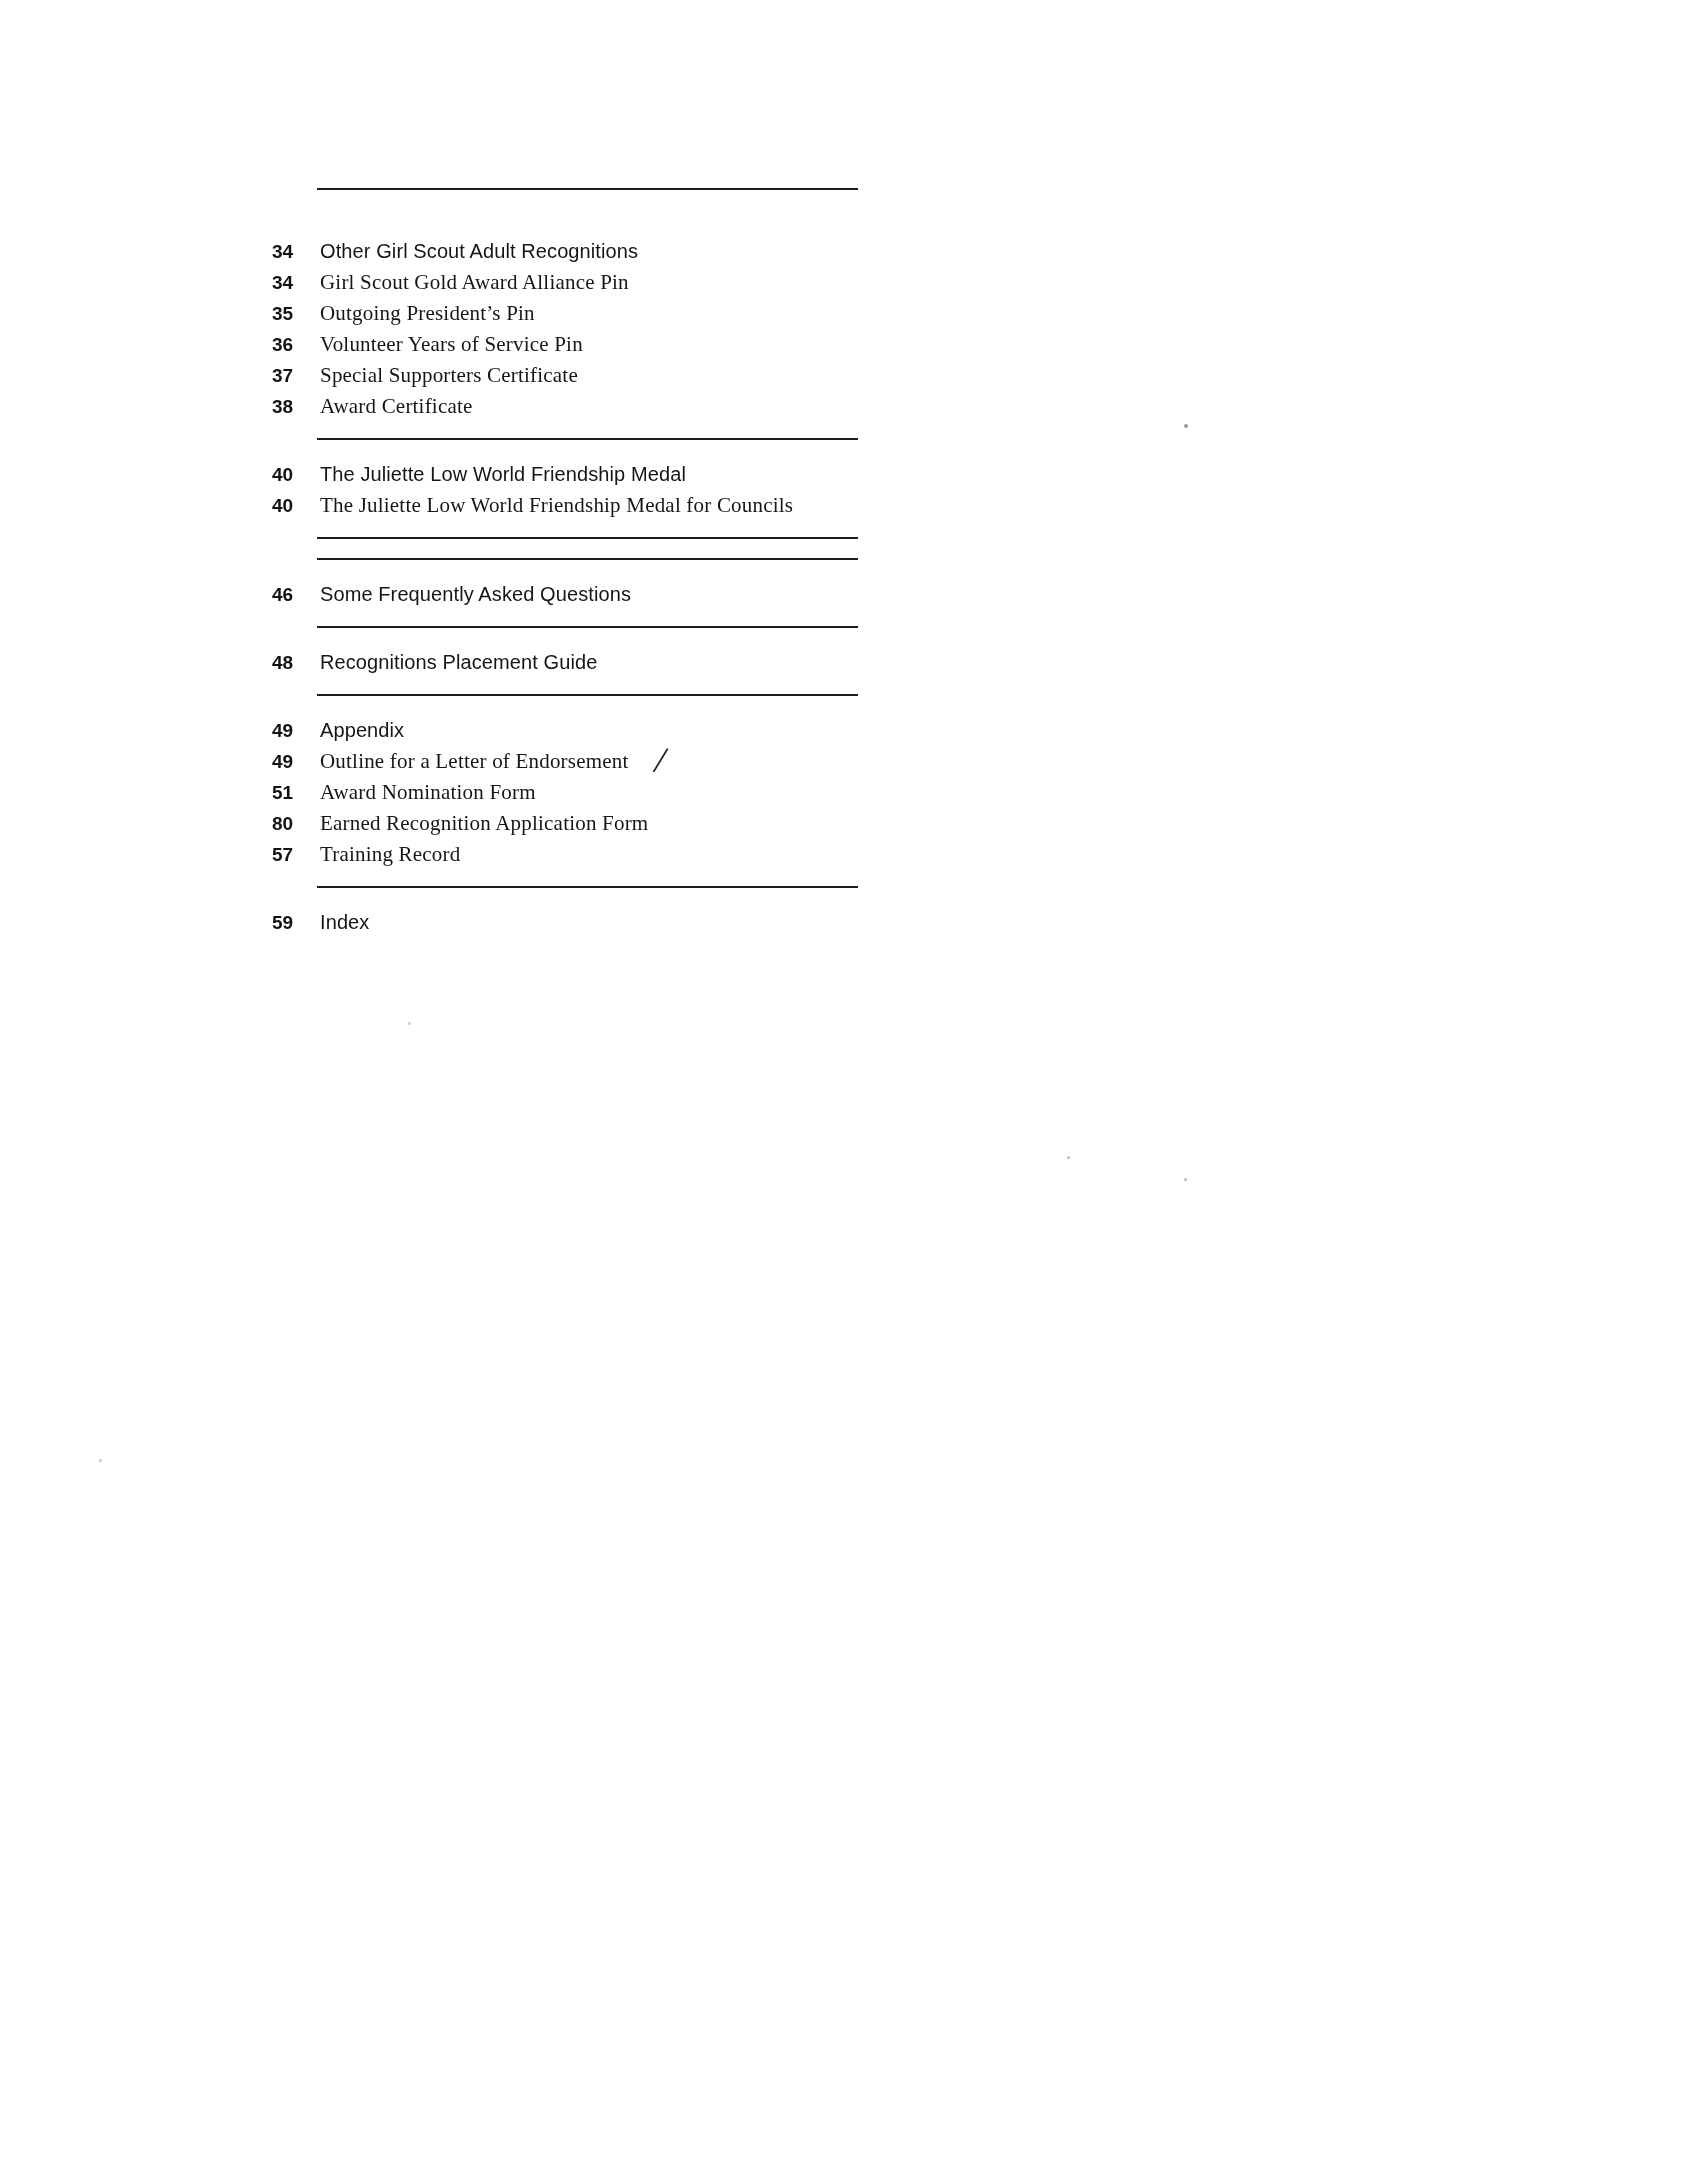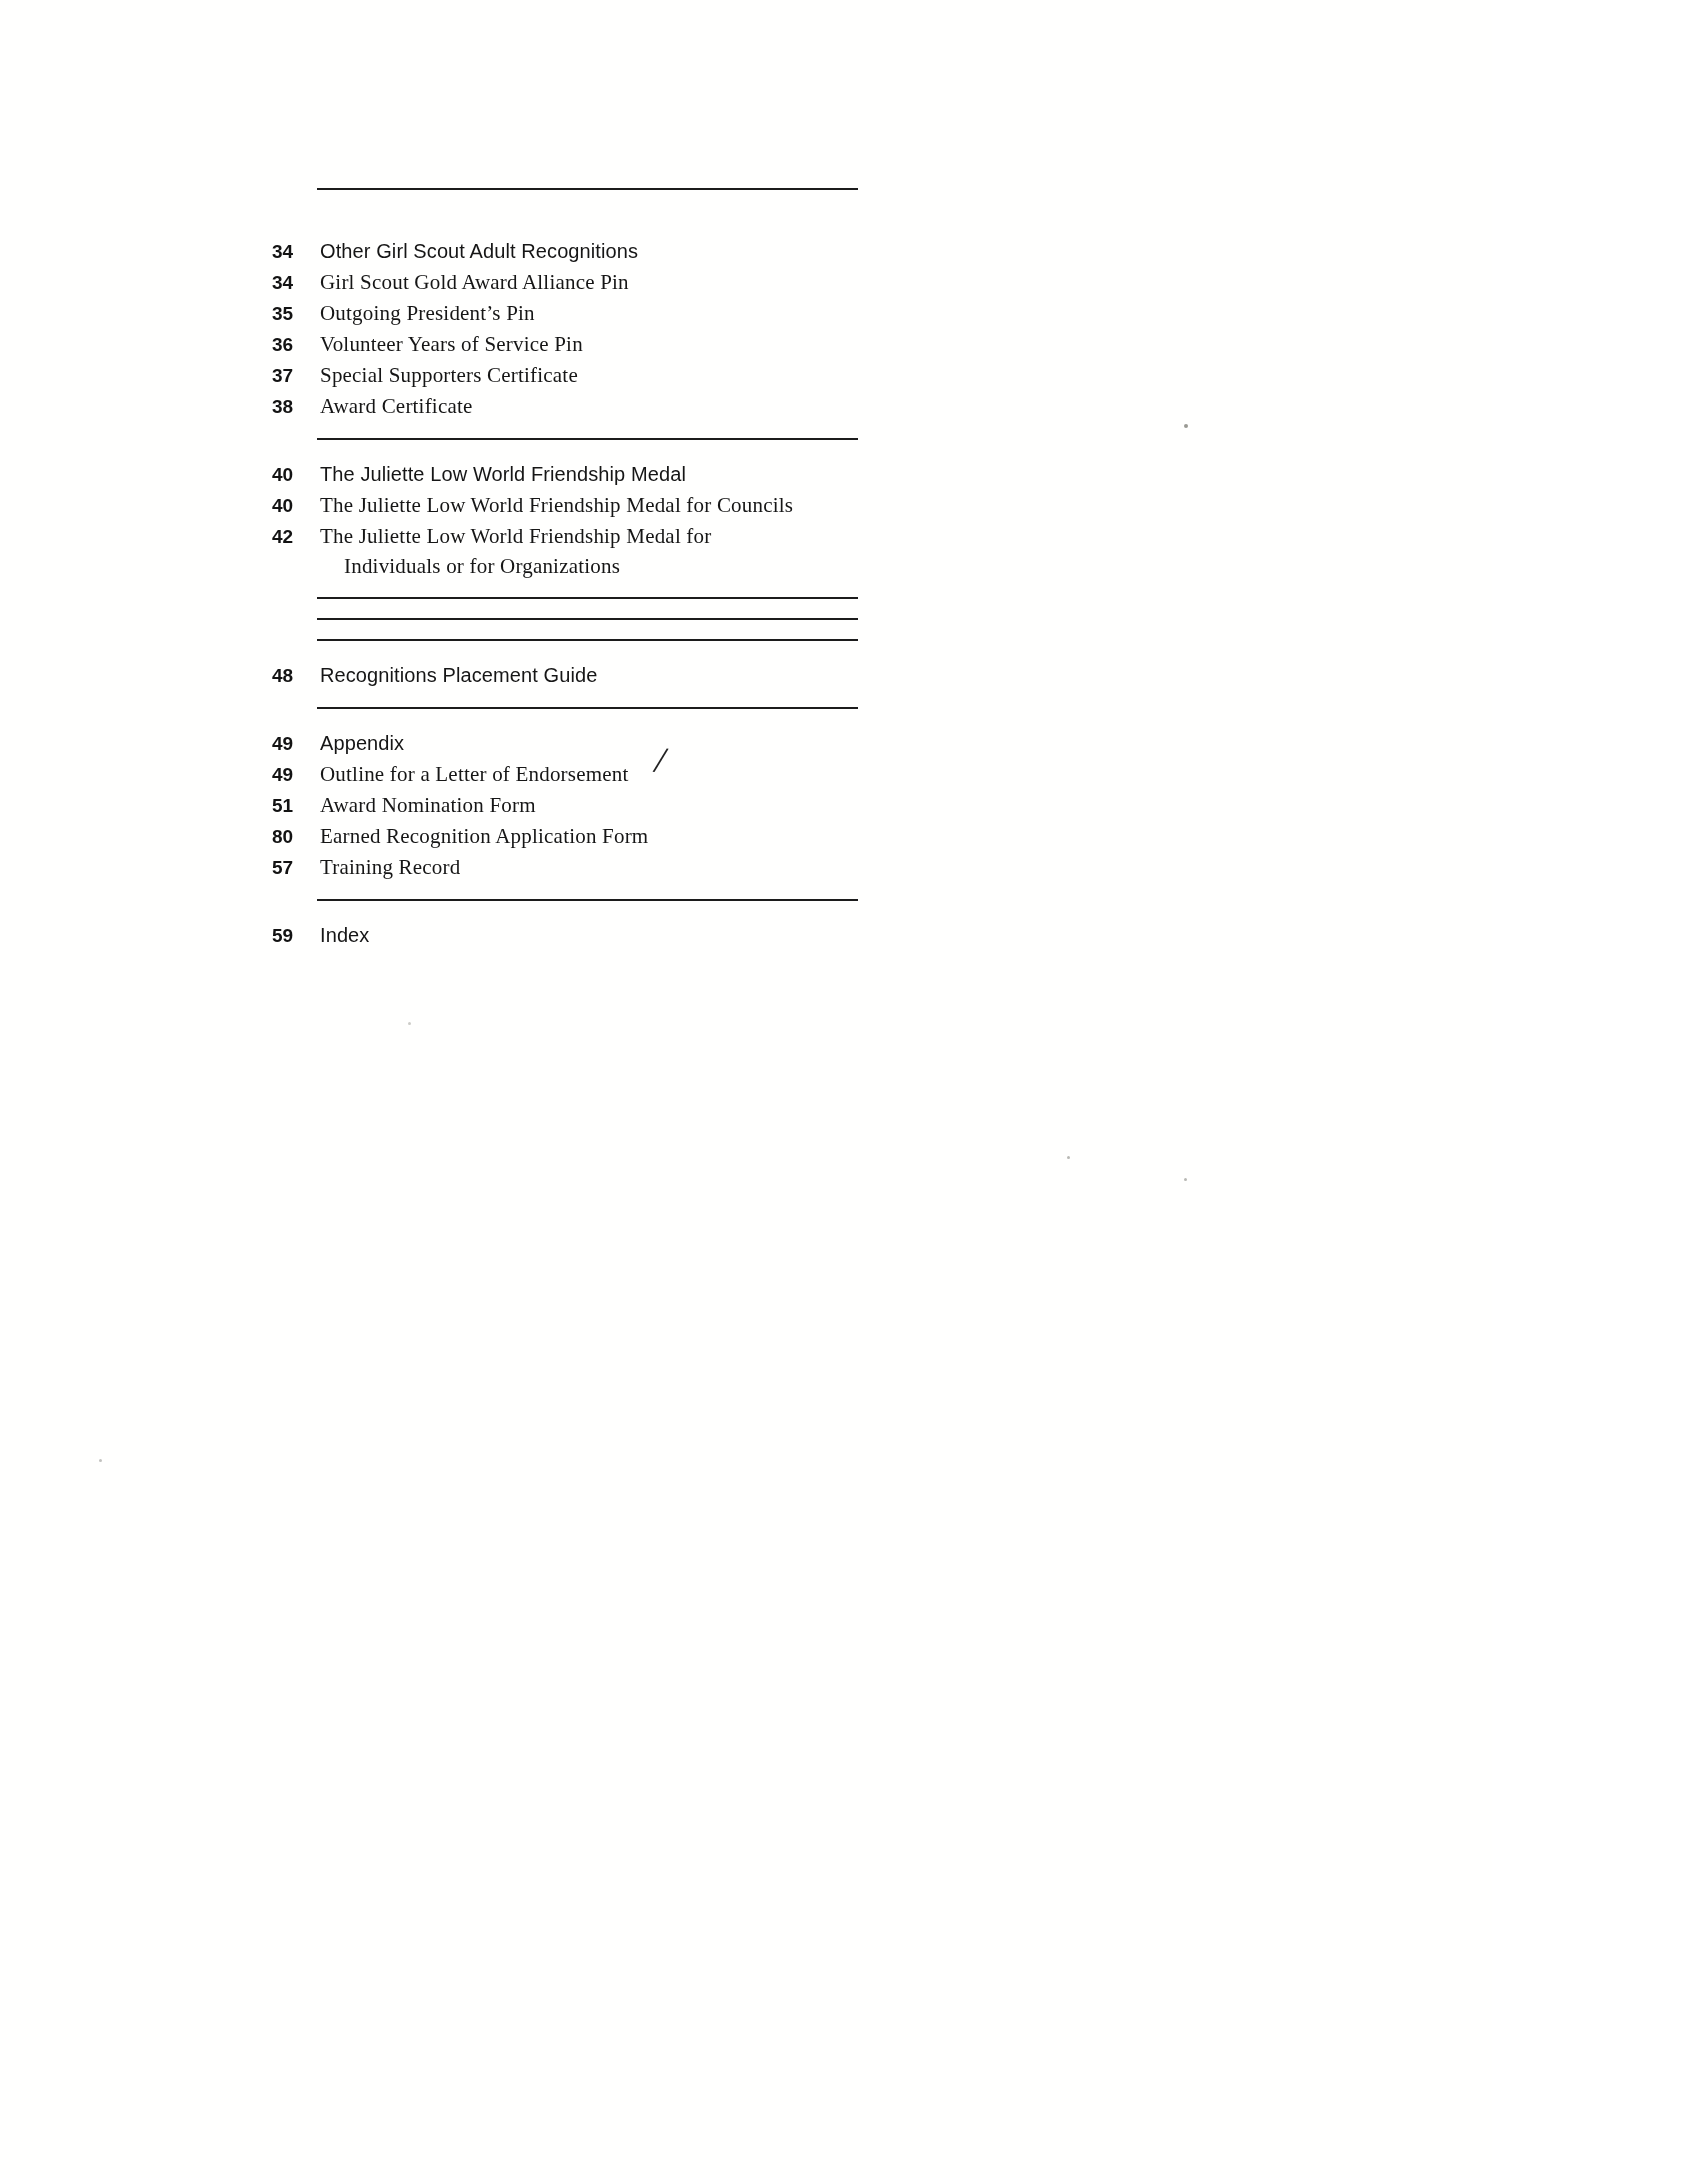--- a/index.html
+++ b/index.html
@@ -113,26 +113,26 @@
       </div>
       <div class="rule"></div>
       <div class="row bold">
         <span class="num">40</span>
         <span class="label">The Juliette Low World Friendship Medal</span>
       </div>
       <div class="row">
         <span class="num">40</span>
         <span class="label">The Juliette Low World Friendship Medal for Councils</span>
       </div>
-      <div class="row">
-        <span class="num">42</span>
-        <span class="label"><span>The Juliette Low World Friendship Medal for</span><span class="label-cont">Individuals or for Organizations</span></span>
-      </div>
       <div class="rule"></div>
       <div class="rule"></div>
+      <div class="row bold">
+        <span class="num">46</span>
+        <span class="label">Some Frequently Asked Questions</span>
+      </div>
       <div class="rule"></div>
       <div class="row bold">
         <span class="num">48</span>
         <span class="label">Recognitions Placement Guide</span>
       </div>
       <div class="rule"></div>
       <div class="row bold">
         <span class="num">49</span>
         <span class="label">Appendix</span>
       </div>

